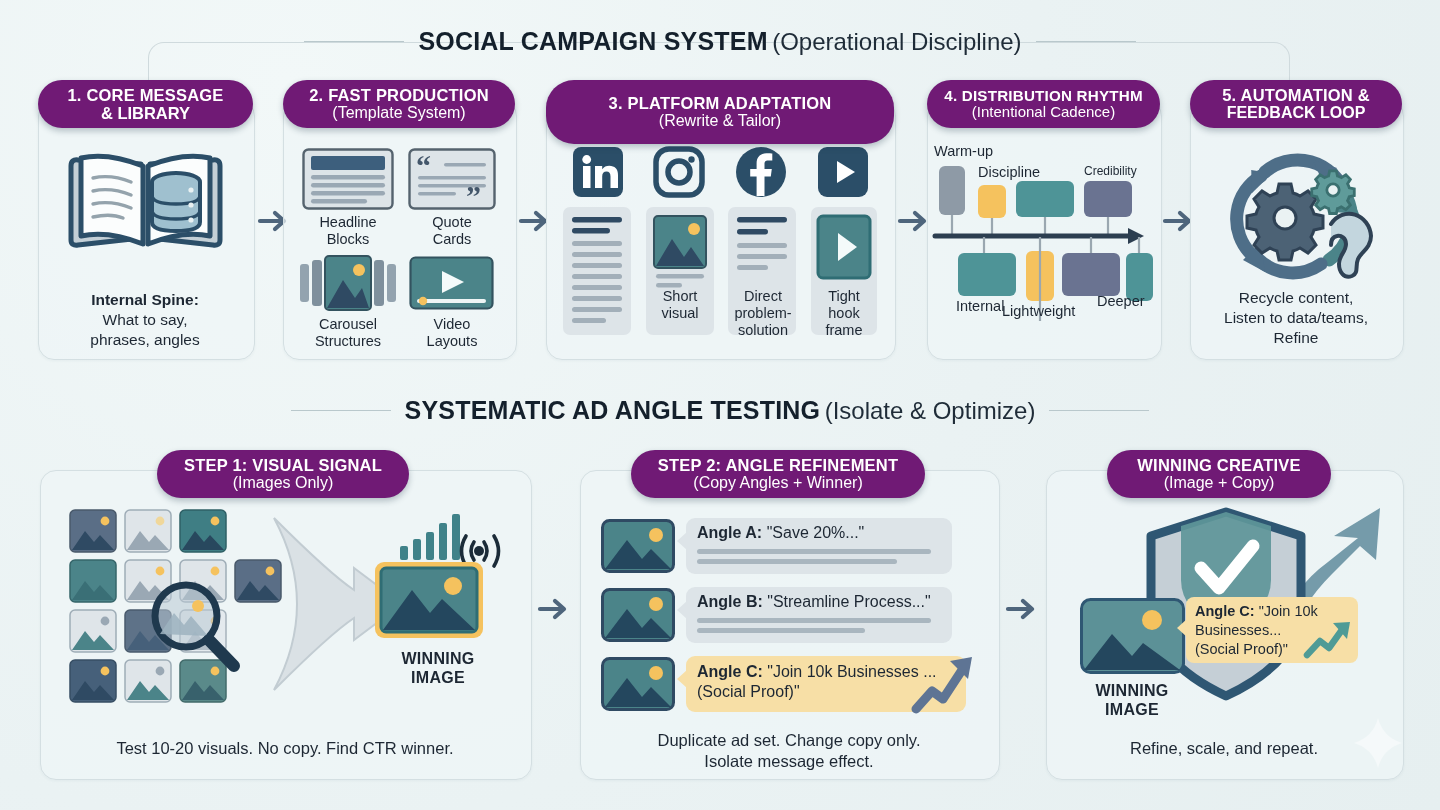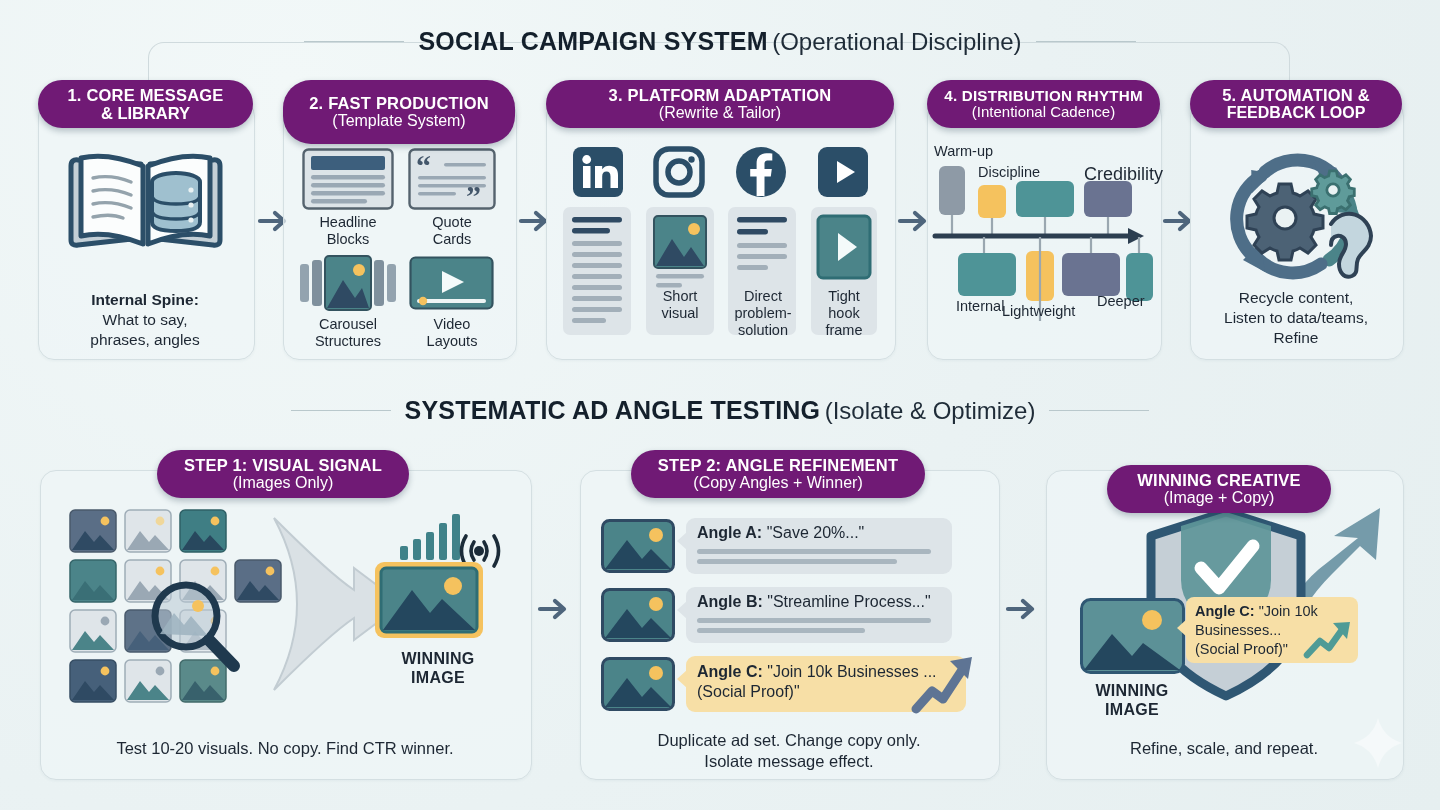--- a/index.html
+++ b/index.html
@@ -107,21 +107,21 @@
     <span>phrases, angles</span>
   </div>
 
   <div class="arrow" style="left:258px;top:208px;">
     <svg width="34" height="26" viewBox="0 0 34 26">
         <path d="M2 13 L24 13 M17 5 L26 13 L17 21" fill="none" stroke="#4e657c" stroke-width="4.2" stroke-linecap="round" stroke-linejoin="round"></path>
       </svg>
   </div>
 
   <div class="panel" style="left:283px; top:100px; width:232px; height:258px;"></div>
-  <div class="pill" style="left:283px; top:80px; width:232px; height:64px;">
+  <div class="pill" style="left:283px; top:80px; width:232px; height:48px;">
     <span class="l1">2. FAST PRODUCTION</span>
     <span class="l2">(Template System)</span>
   </div>
 
   <div style="position:absolute;left:302px;top:148px;">
     <svg width="92" height="62" viewBox="0 0 92 62">
       <rect x="1.5" y="1.5" width="89" height="59" rx="5" fill="#dde4e8" stroke="#55636e" stroke-width="2.4"></rect>
       <rect x="9" y="8" width="74" height="14" rx="2" fill="#3d5f7d"></rect>
       <rect x="9" y="27" width="74" height="4.5" rx="2.2" fill="#9aa8b4"></rect>
       <rect x="9" y="35" width="74" height="4.5" rx="2.2" fill="#9aa8b4"></rect>
@@ -179,21 +179,21 @@
     <span>Layouts</span>
   </div>
 
   <div class="arrow" style="left:519px;top:208px;">
     <svg width="34" height="26" viewBox="0 0 34 26">
         <path d="M2 13 L24 13 M17 5 L26 13 L17 21" fill="none" stroke="#4e657c" stroke-width="4.2" stroke-linecap="round" stroke-linejoin="round"></path>
       </svg>
   </div>
 
   <div class="panel" style="left:546px; top:100px; width:348px; height:258px;"></div>
-  <div class="pill" style="left:546px; top:80px; width:348px; height:48px;">
+  <div class="pill" style="left:546px; top:80px; width:348px; height:64px;">
     <span class="l1">3. PLATFORM ADAPTATION</span>
     <span class="l2">(Rewrite &amp; Tailor)</span>
   </div>
 
   <div style="position:absolute;left:572px;top:146px;">
     <svg width="52" height="52" viewBox="0 0 52 52">
       <rect x="1" y="1" width="50" height="50" rx="8" fill="#2b4e68"></rect>
       <rect x="11" y="20" width="7.5" height="22" fill="#fff"></rect>
       <circle cx="14.7" cy="13.5" r="4.4" fill="#fff"></circle>
       <path d="M23 20 h7.2 v3.2 q3-4 9-3.2 c5 .8 6.8 4 6.8 9.2 V42 h-7.5 V30.4 c0-3.3-1.3-4.9-4-4.9 -2.8 0-4.3 1.8-4.3 4.9 V42 H23 Z" fill="#fff"></path>
@@ -319,21 +319,21 @@
         <line x1="108" y1="94" x2="108" y2="178"></line>
         <line x1="159" y1="94" x2="159" y2="110"></line>
         <line x1="207" y1="94" x2="207" y2="110"></line>
       </g>
     </svg>
   </div>
 
   <div style="position:absolute;left:932px;top:143px;width:226px;height:180px;pointer-events:none;">
     <span style="position:absolute;left:2px;top:0px;font-size:14.5px;">Warm-up</span>
     <span style="position:absolute;left:46px;top:21px;font-size:14.5px;">Discipline</span>
-    <span style="position:absolute;left:152px;top:21px;font-size:18px;">Credibility</span>
+    <span style="position:absolute;left:152px;top:21px;font-size:12px;">Credibility</span>
     <span style="position:absolute;left:24px;top:155px;font-size:14.5px;">Internal</span>
     <span style="position:absolute;left:70px;top:160px;font-size:14.5px;">Lightweight</span>
     <span style="position:absolute;left:165px;top:150px;font-size:14.5px;">Deeper</span>
   </div>
 
   <div class="arrow" style="left:1163px;top:208px;">
     <svg width="34" height="26" viewBox="0 0 34 26">
         <path d="M2 13 L24 13 M17 5 L26 13 L17 21" fill="none" stroke="#4e657c" stroke-width="4.2" stroke-linecap="round" stroke-linejoin="round"></path>
       </svg>
   </div>
@@ -592,21 +592,21 @@
     <span>Isolate message effect.</span>
   </div>
 
   <div class="arrow" style="left:1006px;top:596px;">
     <svg width="34" height="26" viewBox="0 0 34 26">
         <path d="M2 13 L24 13 M17 5 L26 13 L17 21" fill="none" stroke="#4e657c" stroke-width="4.2" stroke-linecap="round" stroke-linejoin="round"></path>
       </svg>
   </div>
 
   <div class="panel" style="left:1046px; top:470px; width:356px; height:308px;"></div>
-  <div class="pill" style="left:1107px; top:465px; width:224px; height:48px;">
+  <div class="pill" style="left:1107px; top:450px; width:224px; height:48px;">
     <span class="l1">WINNING CREATIVE</span>
     <span class="l2">(Image + Copy)</span>
   </div>
 
   <div style="position:absolute;left:1272px;top:500px;">
     <svg width="130" height="135" viewBox="0 0 130 135">
       <path d="M6 132 Q20 88 56 62 L86 38 L62 36 L108 8 L104 60 L88 46 L60 74 Q28 106 24 133 Z" fill="#6a93a3" opacity=".92"></path>
     </svg>
   </div>
 

